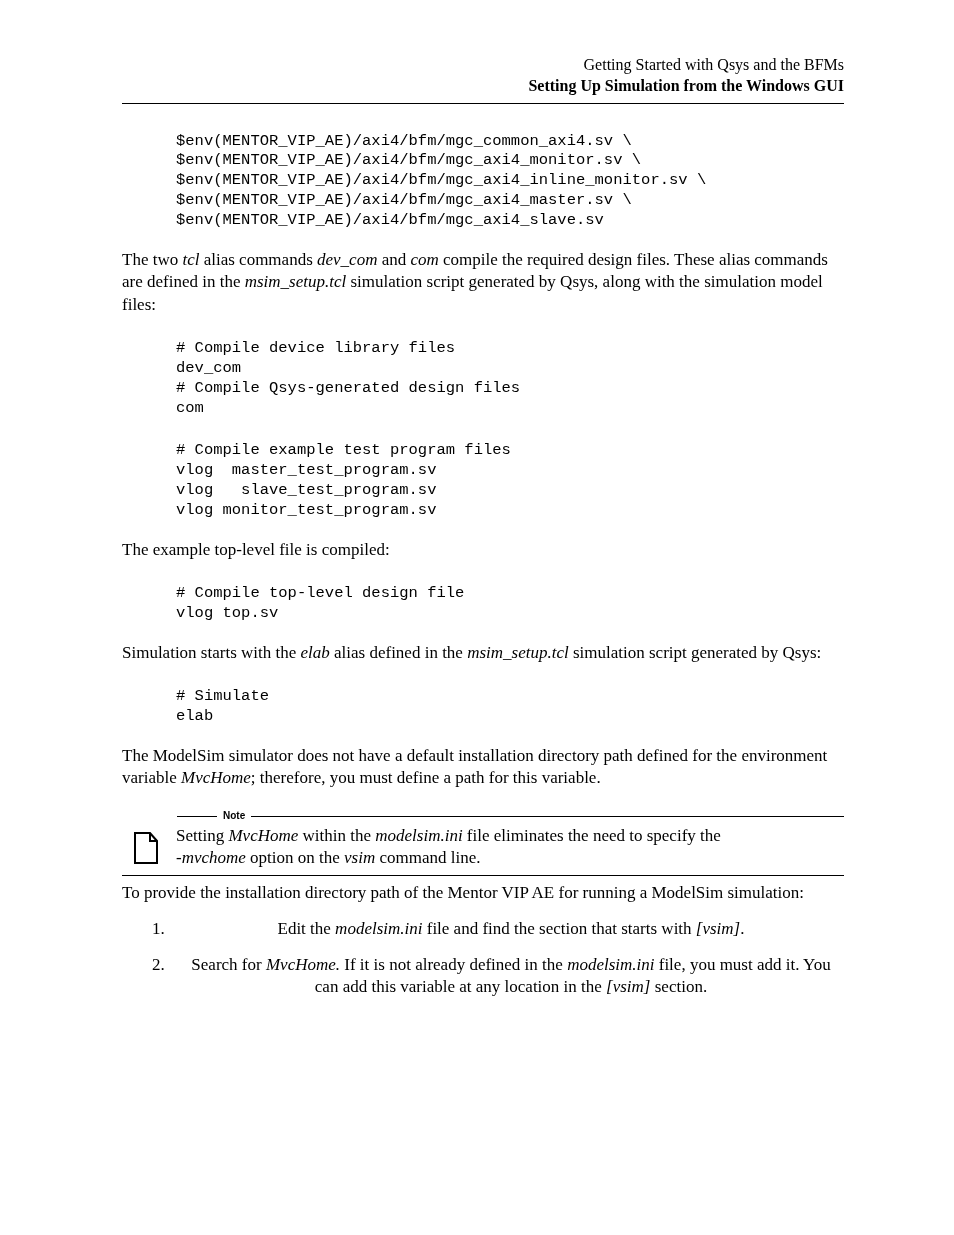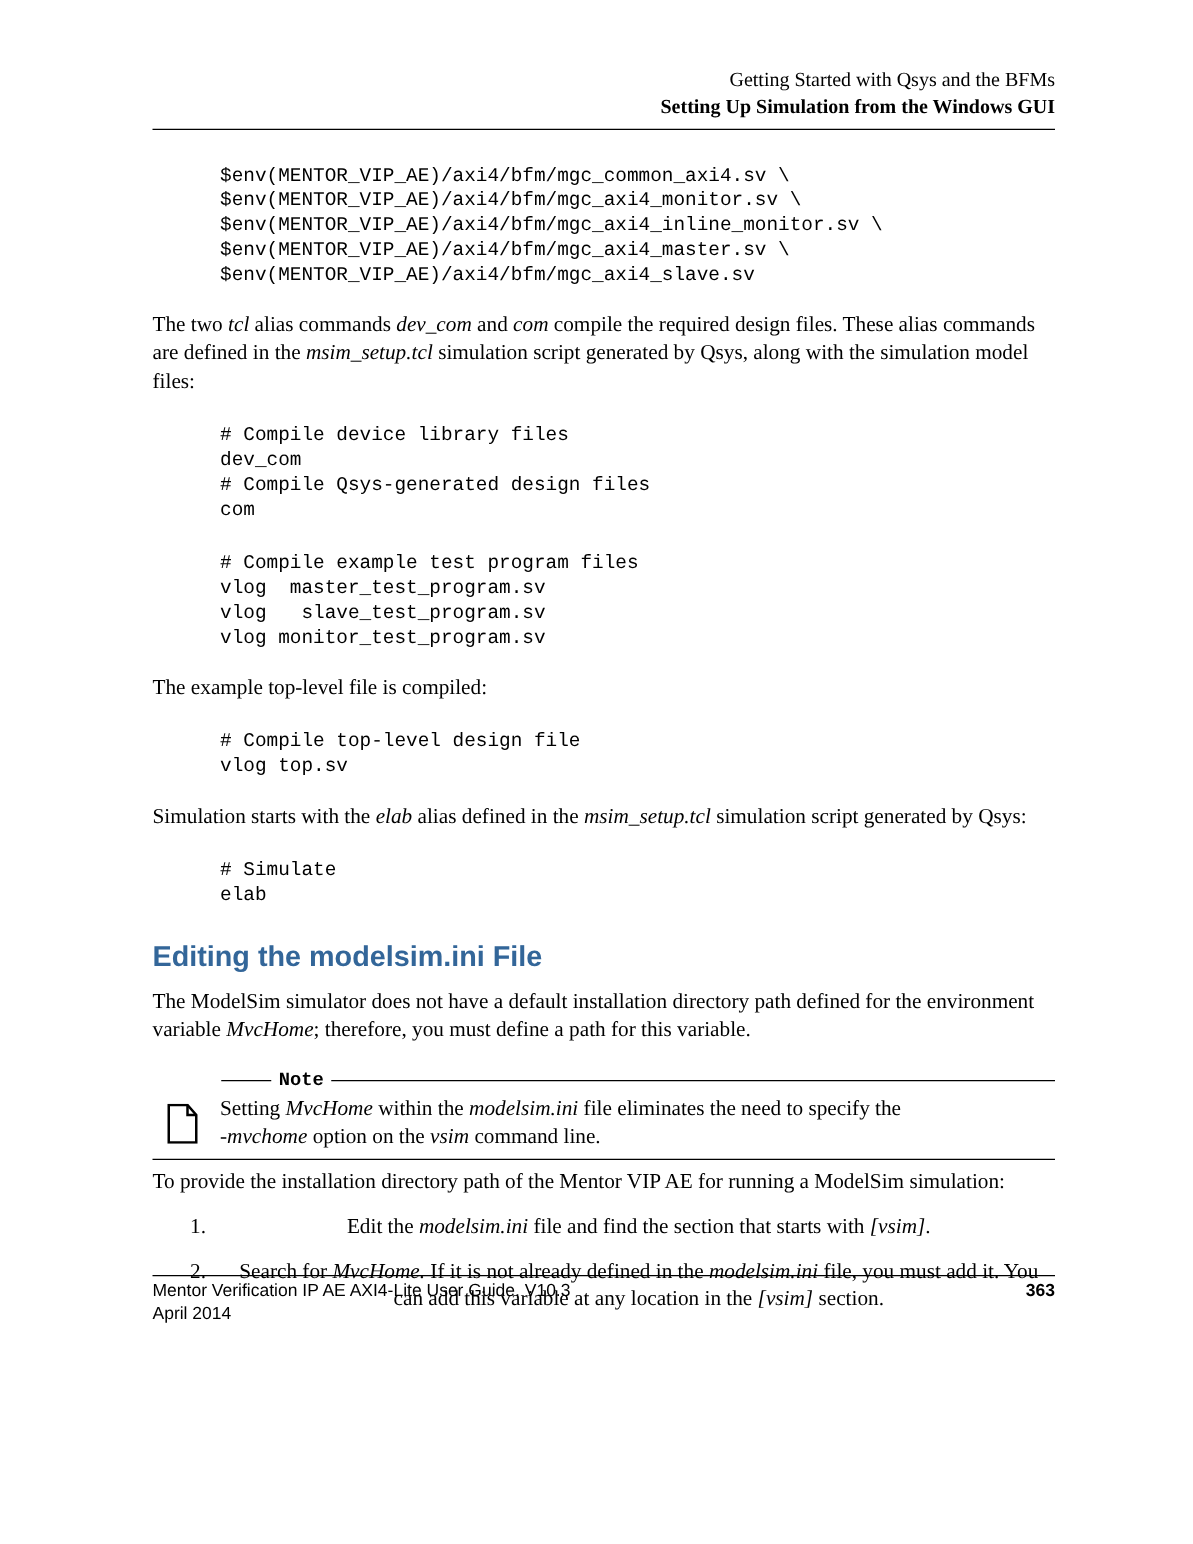--- a/index.html
+++ b/index.html
@@ -59,23 +59,23 @@
     align-items: center;
     gap: 4px;
   }
   .note-line-left {
     flex: 0 0 40px;
     border-top: 1.5px solid #000;
     height: 0;
     margin-left: 55px;
   }
   .note-label {
-    font-family: Liberation Mono, monospace;
+    font-family: Liberation Sans, sans-serif;
     font-weight: bold;
-    font-size: 15px;
+    font-size: 10px;
     padding: 0 2px;
   }
   .note-line-right {
     flex: 1;
     border-top: 1.5px solid #000;
     height: 0;
   }
   .note-body {
     display: flex;
     align-items: center;
@@ -175,21 +175,20 @@
   <div class="codeblock tight"># Compile top-level design file
 vlog top.sv</div>
 
   <p class="para">
     <span>Simulation starts with the </span><i>elab</i><span> alias defined in the </span><i>msim_setup.tcl</i><span> simulation script generated by Qsys:</span>
   </p>
 
   <div class="codeblock tight"># Simulate
 elab</div>
 
-  <div class="h2">Editing the modelsim.ini File</div>
 
   <p class="para">
     <span>The ModelSim simulator does not have a default installation directory path defined for the environment variable </span><i>MvcHome</i><span>; therefore, you must define a path for this variable.</span>
   </p>
 
   <div class="note-wrap">
     <div class="note-head-row">
       <div class="note-line-left"></div>
       <div class="note-label">Note</div>
       <div class="note-line-right"></div>
@@ -219,22 +218,14 @@
       </div>
     </div>
     <div class="li">
       <div class="num">2.</div>
       <div class="txt">
         <span>Search for </span><i>MvcHome.</i><span> If it is not already defined in the </span><i>modelsim.ini</i><span> file, you must add it. You can add this variable at any location in the </span><i>[vsim]</i><span> section.</span>
       </div>
     </div>
   </div>
 
-  <div class="foot">
-    <hr class="foot-rule">
-    <div class="foot-row">
-      <span>Mentor Verification IP AE AXI4-Lite User Guide, V10.3</span>
-      <span class="pg">363</span>
-    </div>
-    <div class="foot-date">April 2014</div>
-  </div>
 
 </div>
 
 </body></html>

